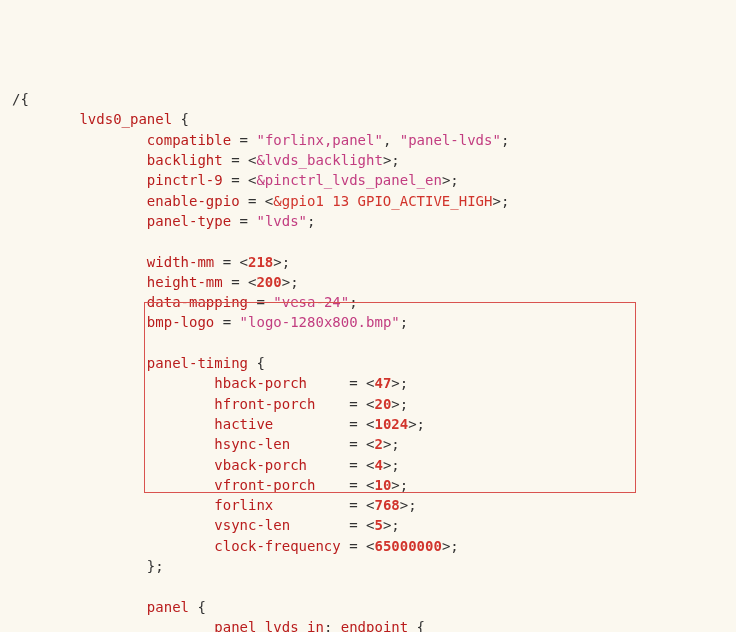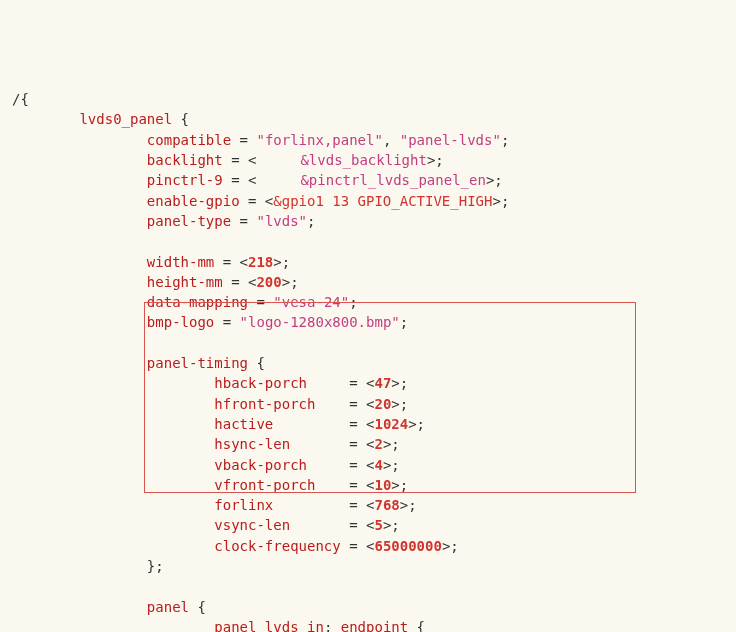--- a/index.html
+++ b/index.html
@@ -8,21 +8,21 @@
     background: #fbf8ef;
     font-family: "Consolas", "DejaVu Sans Mono", "Menlo", monospace;
     font-size: 14px;
     line-height: 1.45;
     color: #333;
     white-space: pre;
     position: relative;
   }
   .k   { color: #b91c1c; }           
   .str { color: #c23d80; }           
-  .ang { color: #c23d80; margin-left: 44px; }           
+  .ang { color: #c23d80; }           
   .num { color: #d1342c; font-weight: bold; }           
   .pun { color: #333; }              
   .redv { color: #d1342c; text-align: center; }          
   .box {
     position: absolute;
     border: 1px solid #d9534f;
     pointer-events: none;
   }
 </style>
 </head>

